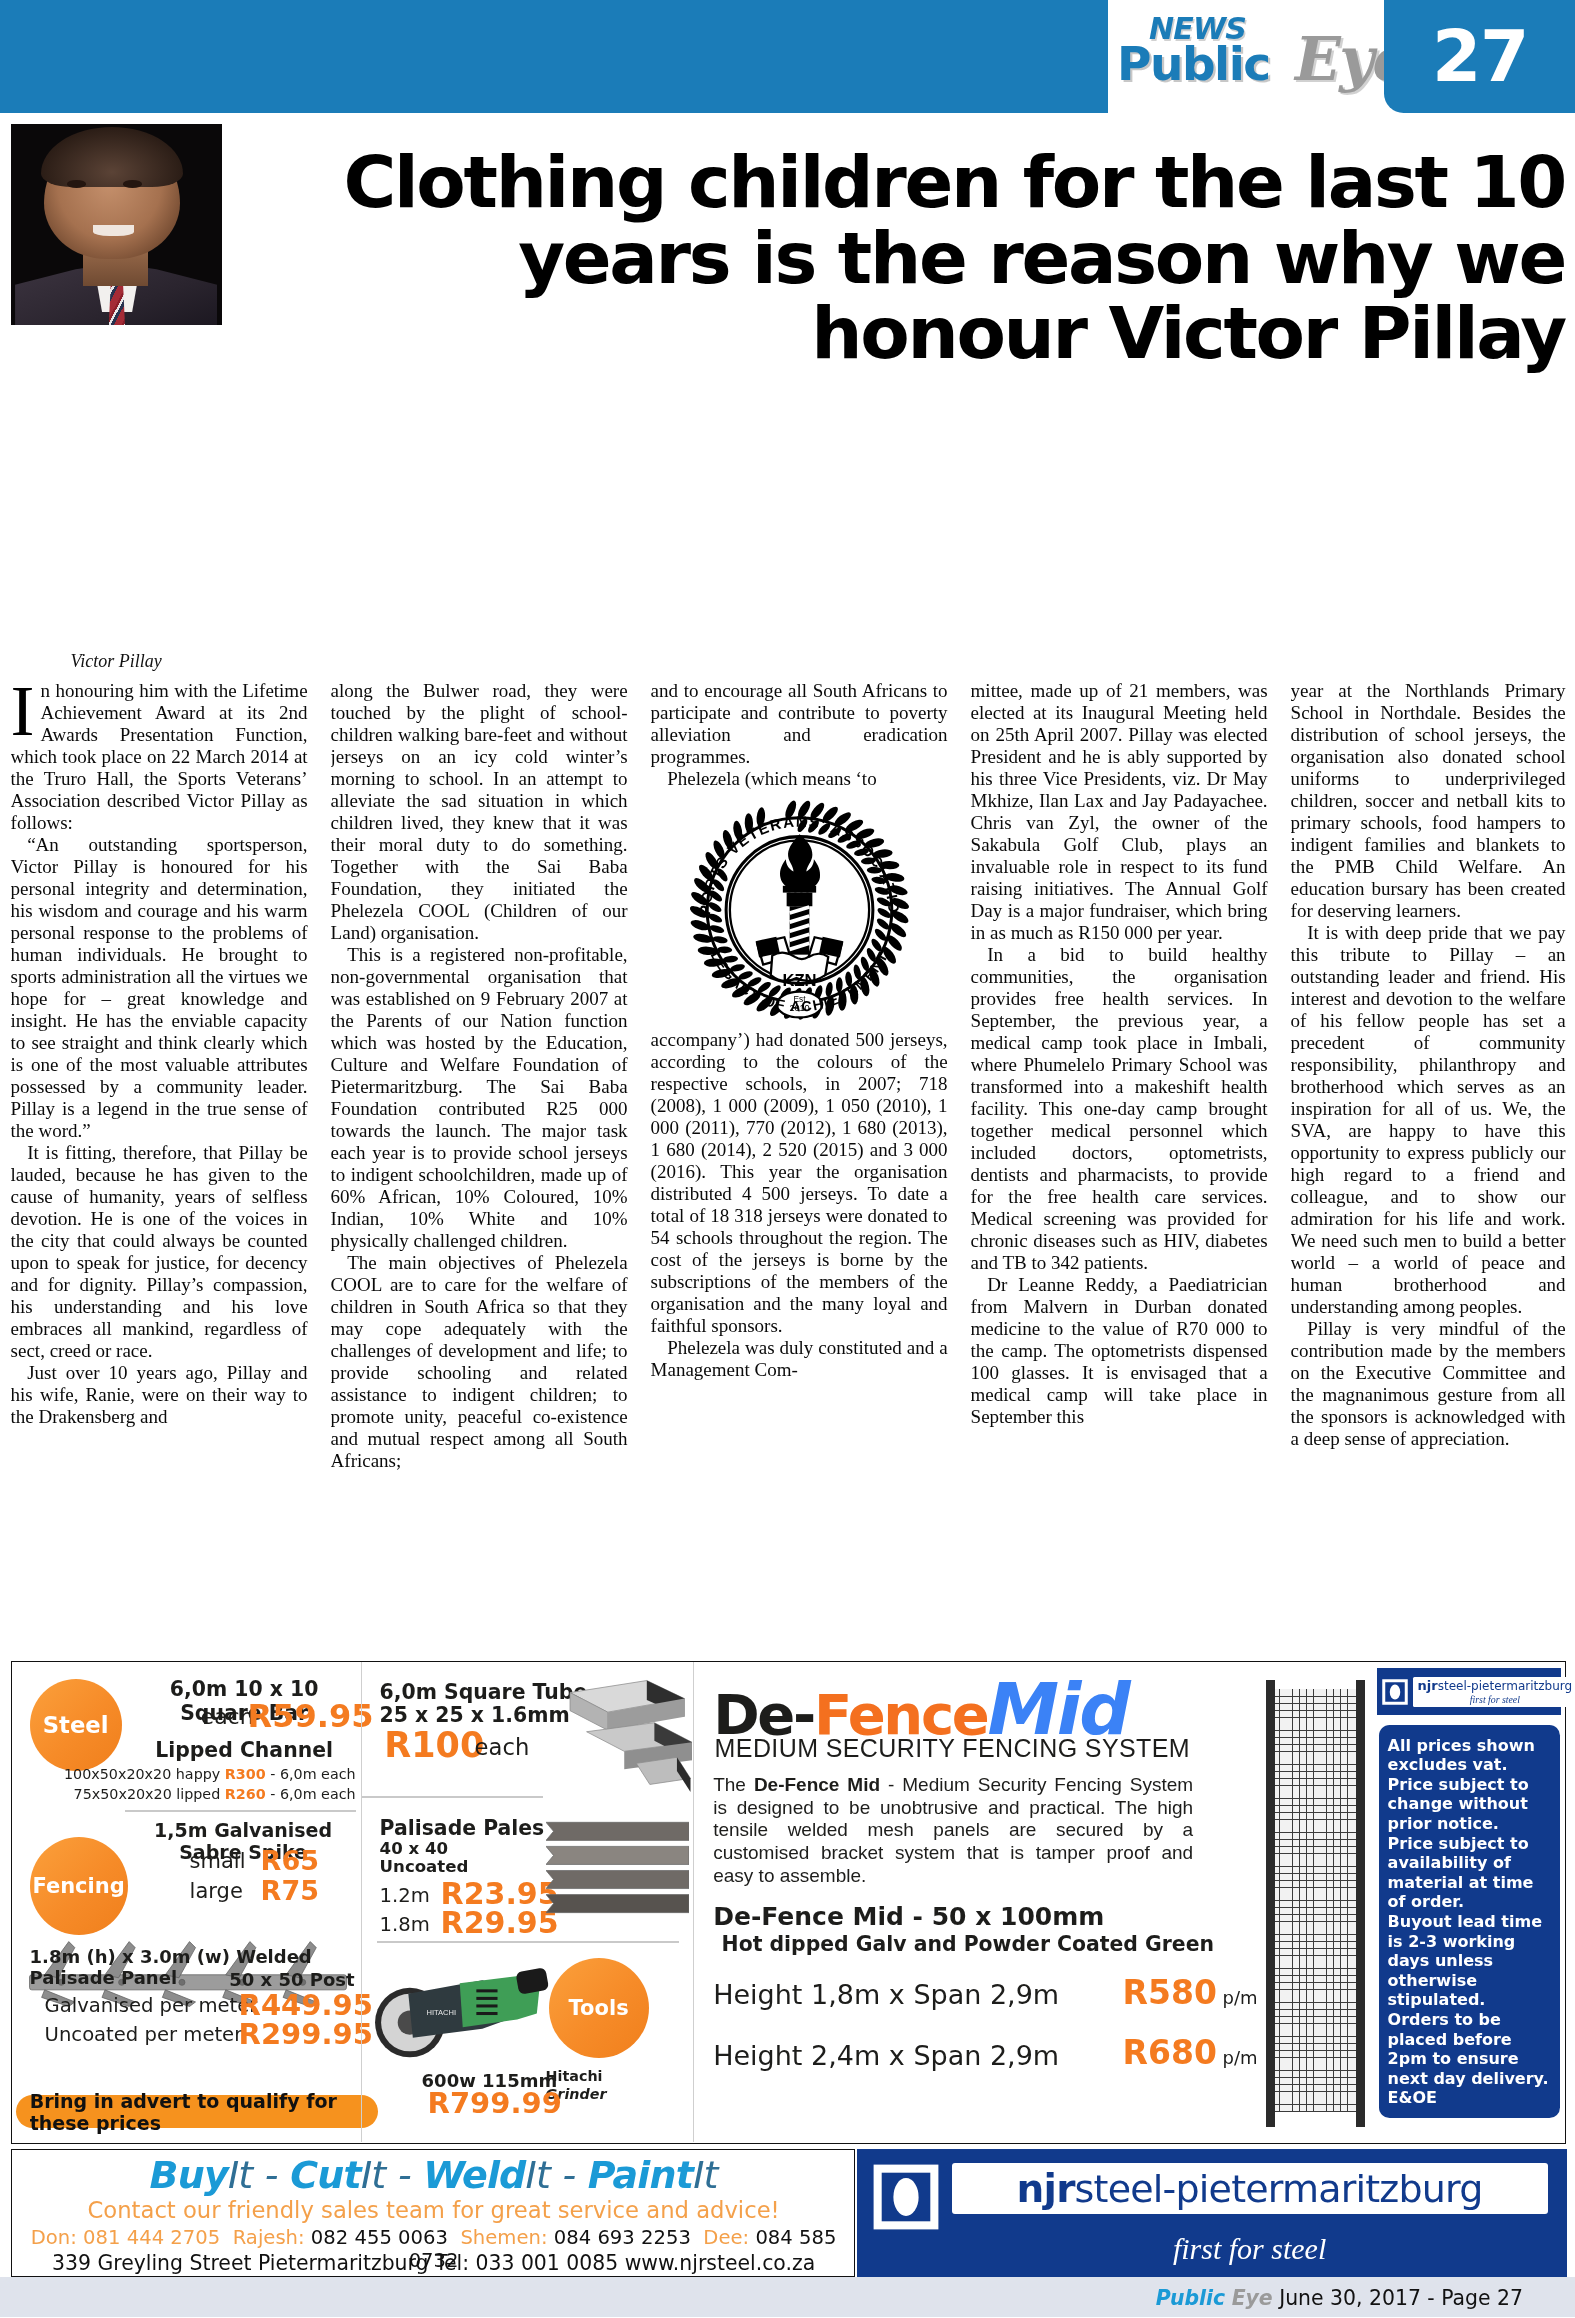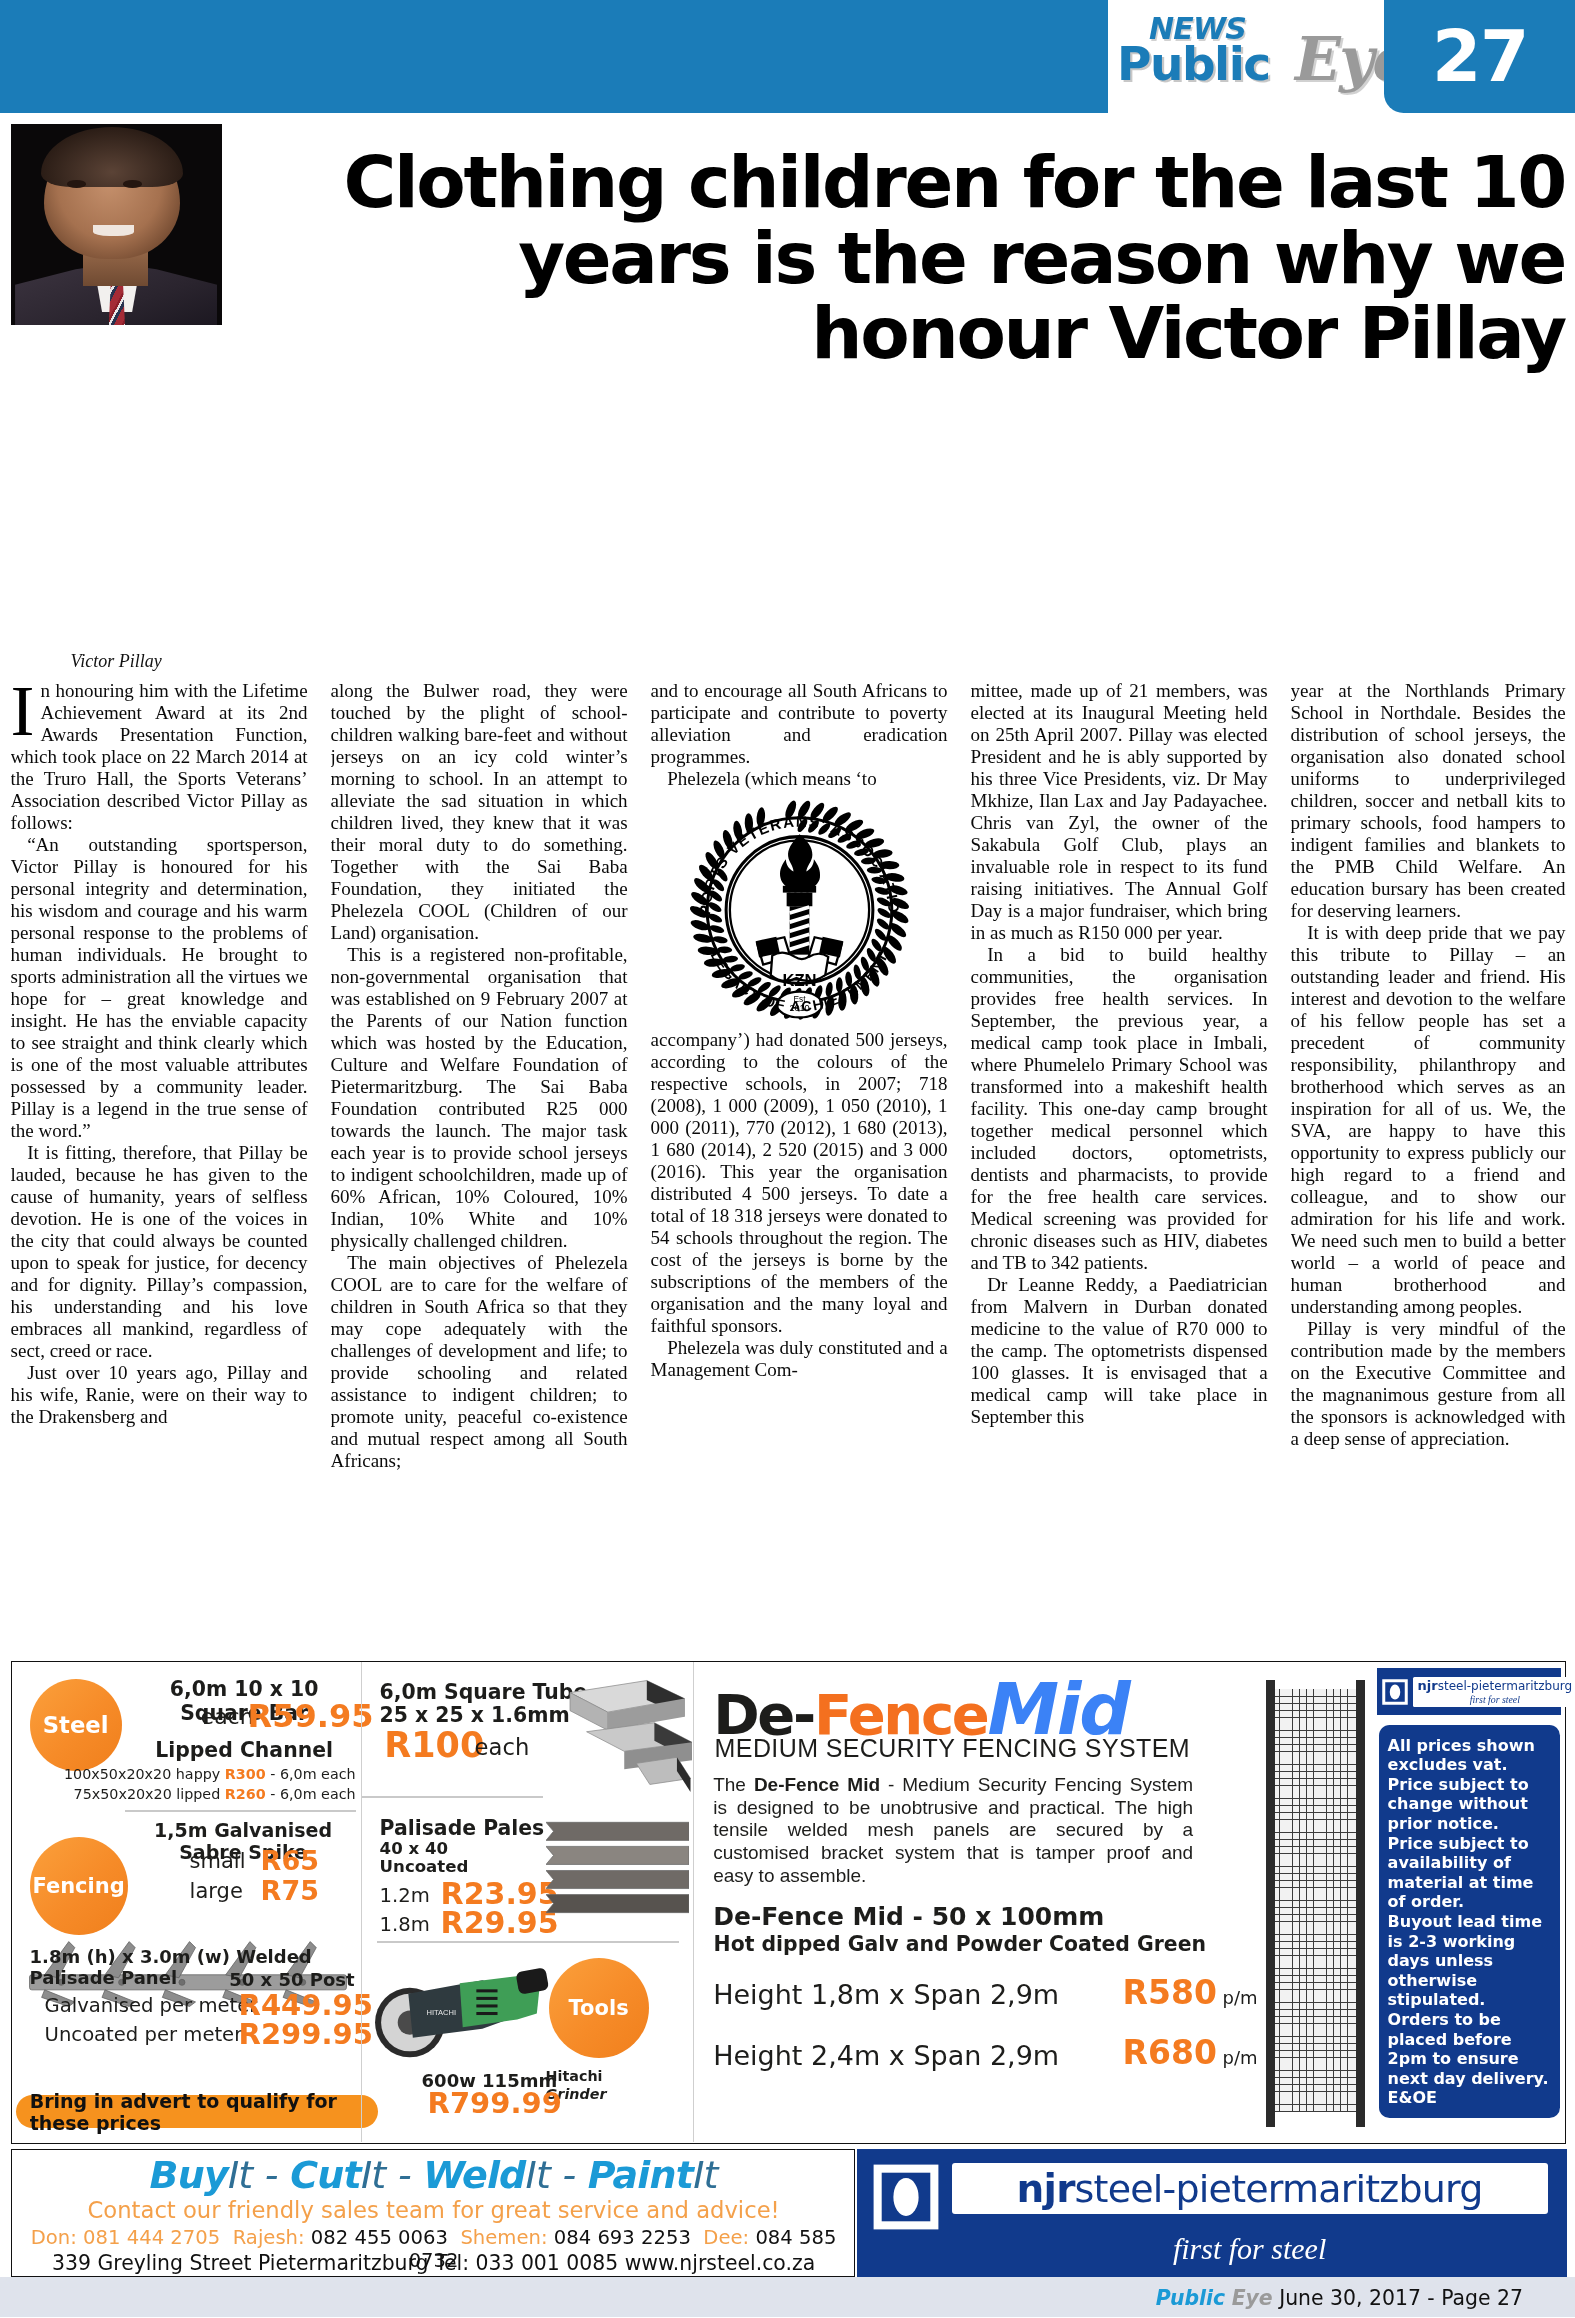--- a/index.html
+++ b/index.html
@@ -617,21 +617,21 @@
     </div>
     <div class="defence-sub" style="position:absolute; left:21px; top:72px;">MEDIUM SECURITY FENCING SYSTEM</div>
 
     <div class="defence-body" style="position:absolute; left:19.6px; top:112px; width:480px;">
       <span>The</span>
       <b>De-Fence Mid</b>
       <span>- Medium Security Fencing System is designed to be unobtrusive and practical. The high tensile welded mesh panels are secured by a customised bracket system that is tamper proof and easy to assemble.</span>
     </div>
 
     <div class="adtxt bold" style="position:absolute; left:19.6px; top:240px; font-size:25px;">De-Fence Mid - 50 x 100mm</div>
-    <div class="adtxt bold" style="position:absolute; left:20px; top:270px; font-size:20.4px;">Hot dipped Galv and Powder Coated Green</div>
+    <div class="adtxt bold" style="position:absolute; left:28px; top:270px; font-size:20.4px;">Hot dipped Galv and Powder Coated Green</div>
 
     <div class="adtxt" style="position:absolute; left:19.6px; top:317px; font-size:27px;">Height 1,8m x Span 2,9m</div>
     <div class="price" style="position:absolute; left:429px; top:311px; font-family:'DejaVu Sans',sans-serif; font-size:33px;">R580</div>
     <div class="adtxt" style="position:absolute; left:529px; top:325px; font-size:18px;">p/m</div>
 
     <div class="adtxt" style="position:absolute; left:19.6px; top:378px; font-size:27px;">Height 2,4m x Span 2,9m</div>
     <div class="price" style="position:absolute; left:429px; top:371px; font-family:'DejaVu Sans',sans-serif; font-size:33px;">R680</div>
     <div class="adtxt" style="position:absolute; left:529px; top:385px; font-size:18px;">p/m</div>
 
     <div style="position:absolute; left:568px; top:12px; width:106px; height:456px;">

